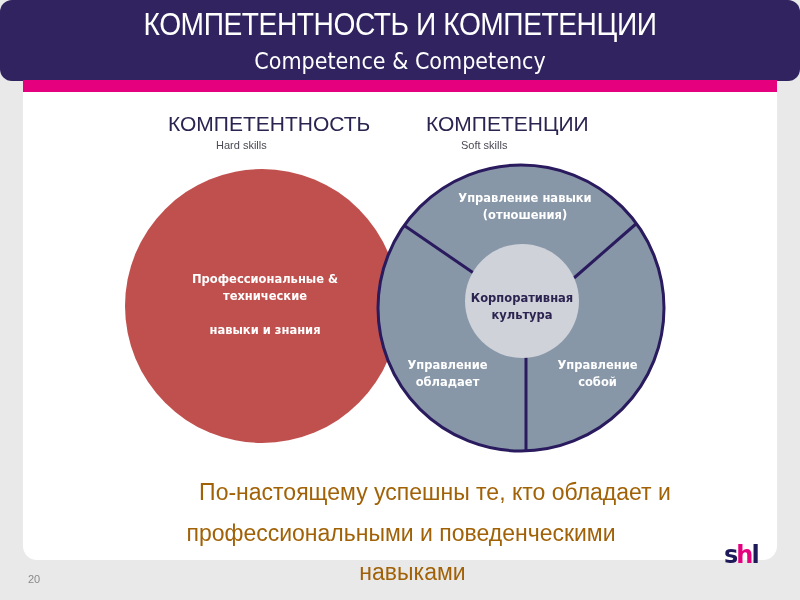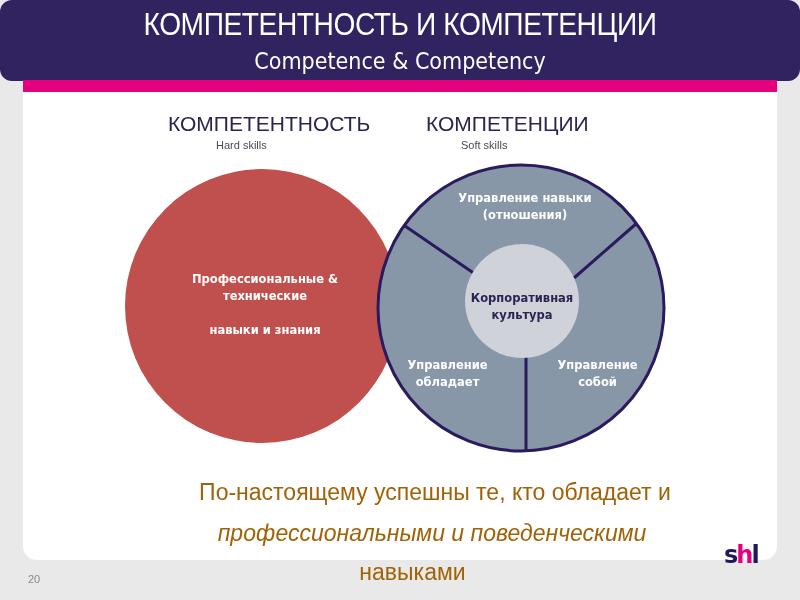--- a/index.html
+++ b/index.html
@@ -107,18 +107,18 @@
   <div>Управление</div>
   <div>собой</div>
 </div>
 
 <div class="circle-text" style="left:462px; top:290px; width:120px; color:#2b2350;">
   <div>Корпоративная</div>
   <div>культура</div>
 </div>
 
 <div class="tagline" style="left:100px; top:479px; width:670px;">По-настоящему успешны те, кто обладает и</div>
-<div class="tagline" style="left:115px; top:520px; width:634px;font-style:italic;">профессиональными и поведенческими</div>
+<div class="tagline" style="left:84px; top:520px; width:634px;">профессиональными и поведенческими</div>
 <div class="tagline" style="left:300px; top:559px; width:225px;">навыками</div>
 
 <div class="page-num">20</div>
 
 <div class="logo"><span>s</span><span class="accent">h</span><span>l</span></div>
 
 </body></html>

